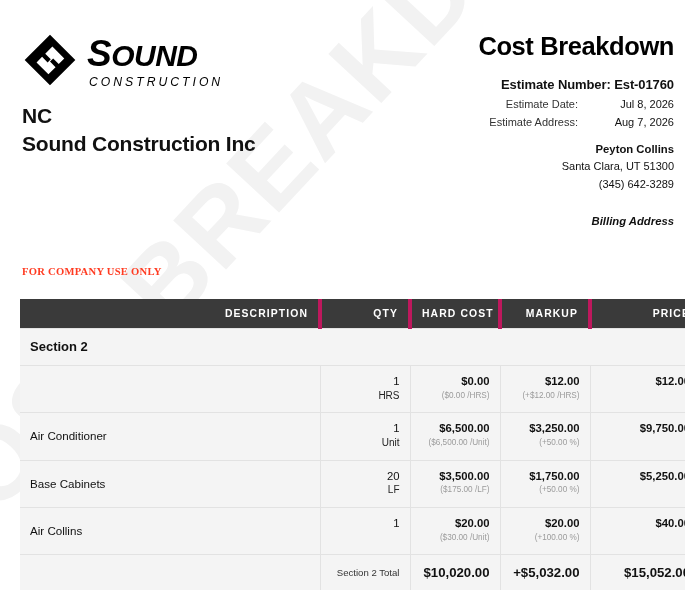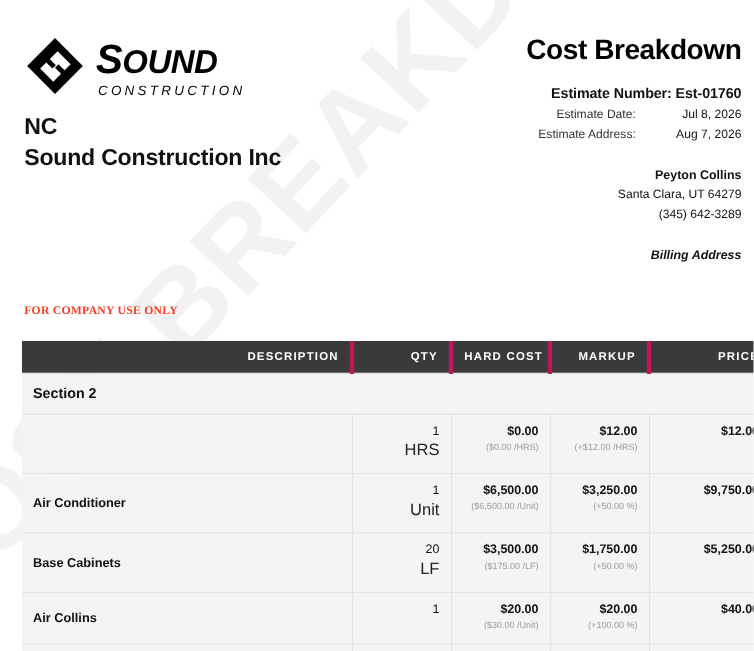--- a/index.html
+++ b/index.html
@@ -61,21 +61,21 @@
     font-size: 13px; font-weight: 700; color: #111;
     margin-top: 17px; letter-spacing: -0.1px;
   }
   .est-line {
     display: flex; justify-content: flex-end; align-items: baseline;
     font-size: 11px; color: #222; margin-top: 6px;
   }
   .est-line .lbl { color: #333; padding-left: 17px; }
   .est-line .val { width: 96px; text-align: right; color: #111; }
 
-  .contact { margin-top: 23px; font-size: 11px; line-height: 1.62; color: #111; }
+  .contact { margin-top: 12px; font-size: 11px; line-height: 1.62; color: #111; }
   .contact .nm { font-weight: 700; font-size: 11.3px; }
   .billing { margin-top: 21px; font-size: 11.3px; font-weight: 700; color: #111; font-style: italic; }
 
   
   .notice {
     margin: 39px 0 0 22px;
     font-size: 10.6px; font-weight: 700; letter-spacing: 0.25px;
     color: #ff3b21;
     font-family: Liberation Serif, serif;
   }
@@ -100,28 +100,28 @@
   tr.section-row td {
     background: #f4f4f4; font-size: 13px; font-weight: 700; color: #111;
     padding: 10px 10px 11px 10px; border-top: 1px solid #e2e2e2;
   }
 
   tr.item td {
     background: #f4f4f4; border-top: 1px solid #e2e2e2; border-left: 1px solid #e2e2e2;
     vertical-align: top; padding: 9px 10px 10px 10px; height: 47px;
   }
   tr.item td.desc {
-    border-left: none; font-size: 11.6px; font-weight: 700; color: #111;
+    border-left: none; font-size: 11.6px; font-weight: 400; color: #111;
     vertical-align: middle; padding-left: 10px;
   }
   tr.item td.num { text-align: right; }
   .v-main { font-size: 11.3px; font-weight: 700; color: #111; line-height: 1.22; }
   .v-main.reg { font-weight: 400; }
   .v-sub { font-size: 8.2px; color: #9b9b9b; line-height: 1.5; margin-top: 1px; }
-  .v-unit { font-size: 15px; color: #222; line-height: 1.35; }
+  .v-unit { font-size: 10px; color: #222; line-height: 1.35; }
 
   tr.total-row td {
     background: #f4f4f4; border-top: 1px solid #e2e2e2; border-left: 1px solid #e2e2e2;
     padding: 10px; text-align: right; height: 36px; vertical-align: middle;
   }
   tr.total-row td.blank { border-left: none; background: #f4f4f4; }
   tr.total-row td.lbl-cell { font-size: 9.6px; color: #333; font-weight: 400; }
   tr.total-row td.amt { font-size: 13.2px; font-weight: 700; color: #111; }
 </style>
 </head>
@@ -164,21 +164,21 @@
           <span class="lbl">Estimate Date:</span>
           <span class="val">Jul 8, 2026</span>
         </div>
         <div class="est-line">
           <span class="lbl">Estimate Address:</span>
           <span class="val">Aug 7, 2026</span>
         </div>
 
         <div class="contact">
           <div class="nm">Peyton Collins</div>
-          <div>Santa Clara, UT 64279</div>
+          <div>Santa Clara, UT 51300</div>
           <div>(345) 642-3289</div>
         </div>
 
         <div class="billing">Billing Address</div>
       </div>
     </div>
 
     <div class="notice">FOR COMPANY USE ONLY</div>
 
     <div class="tbl-wrap">

